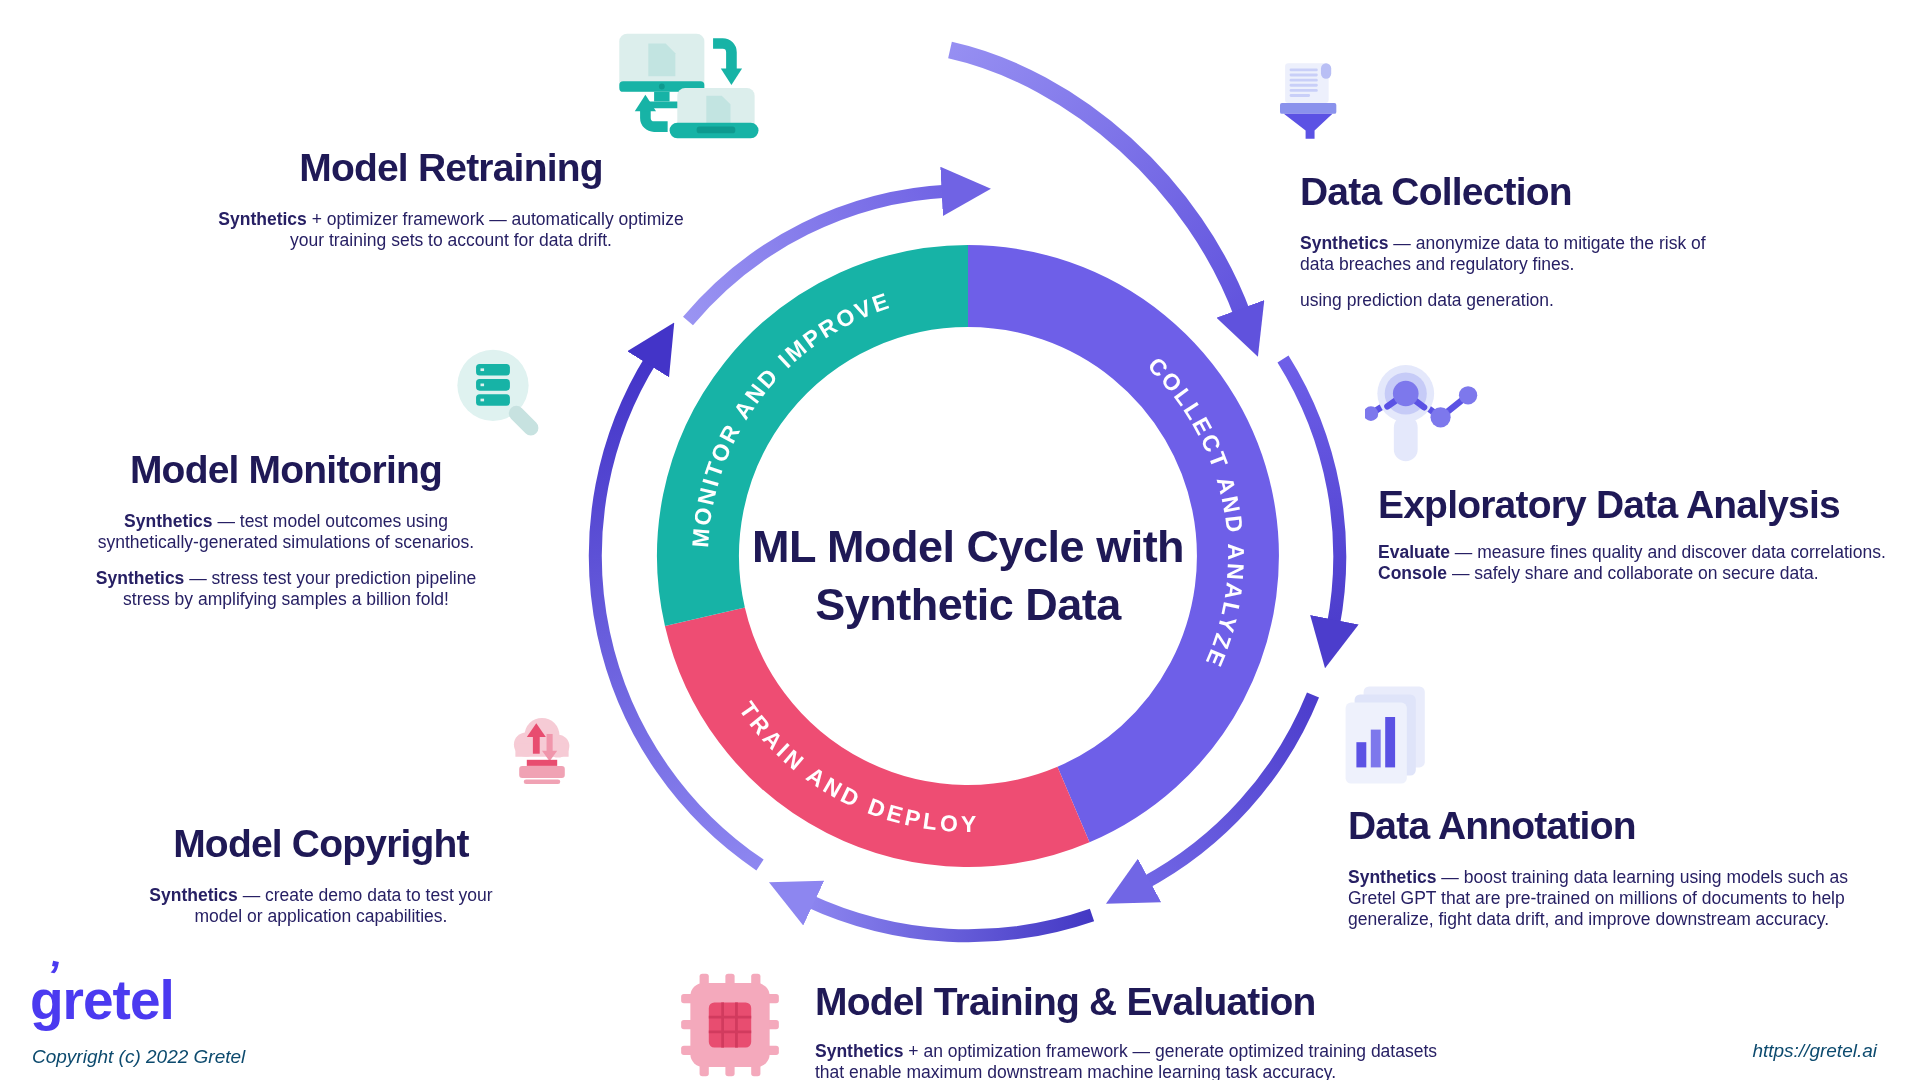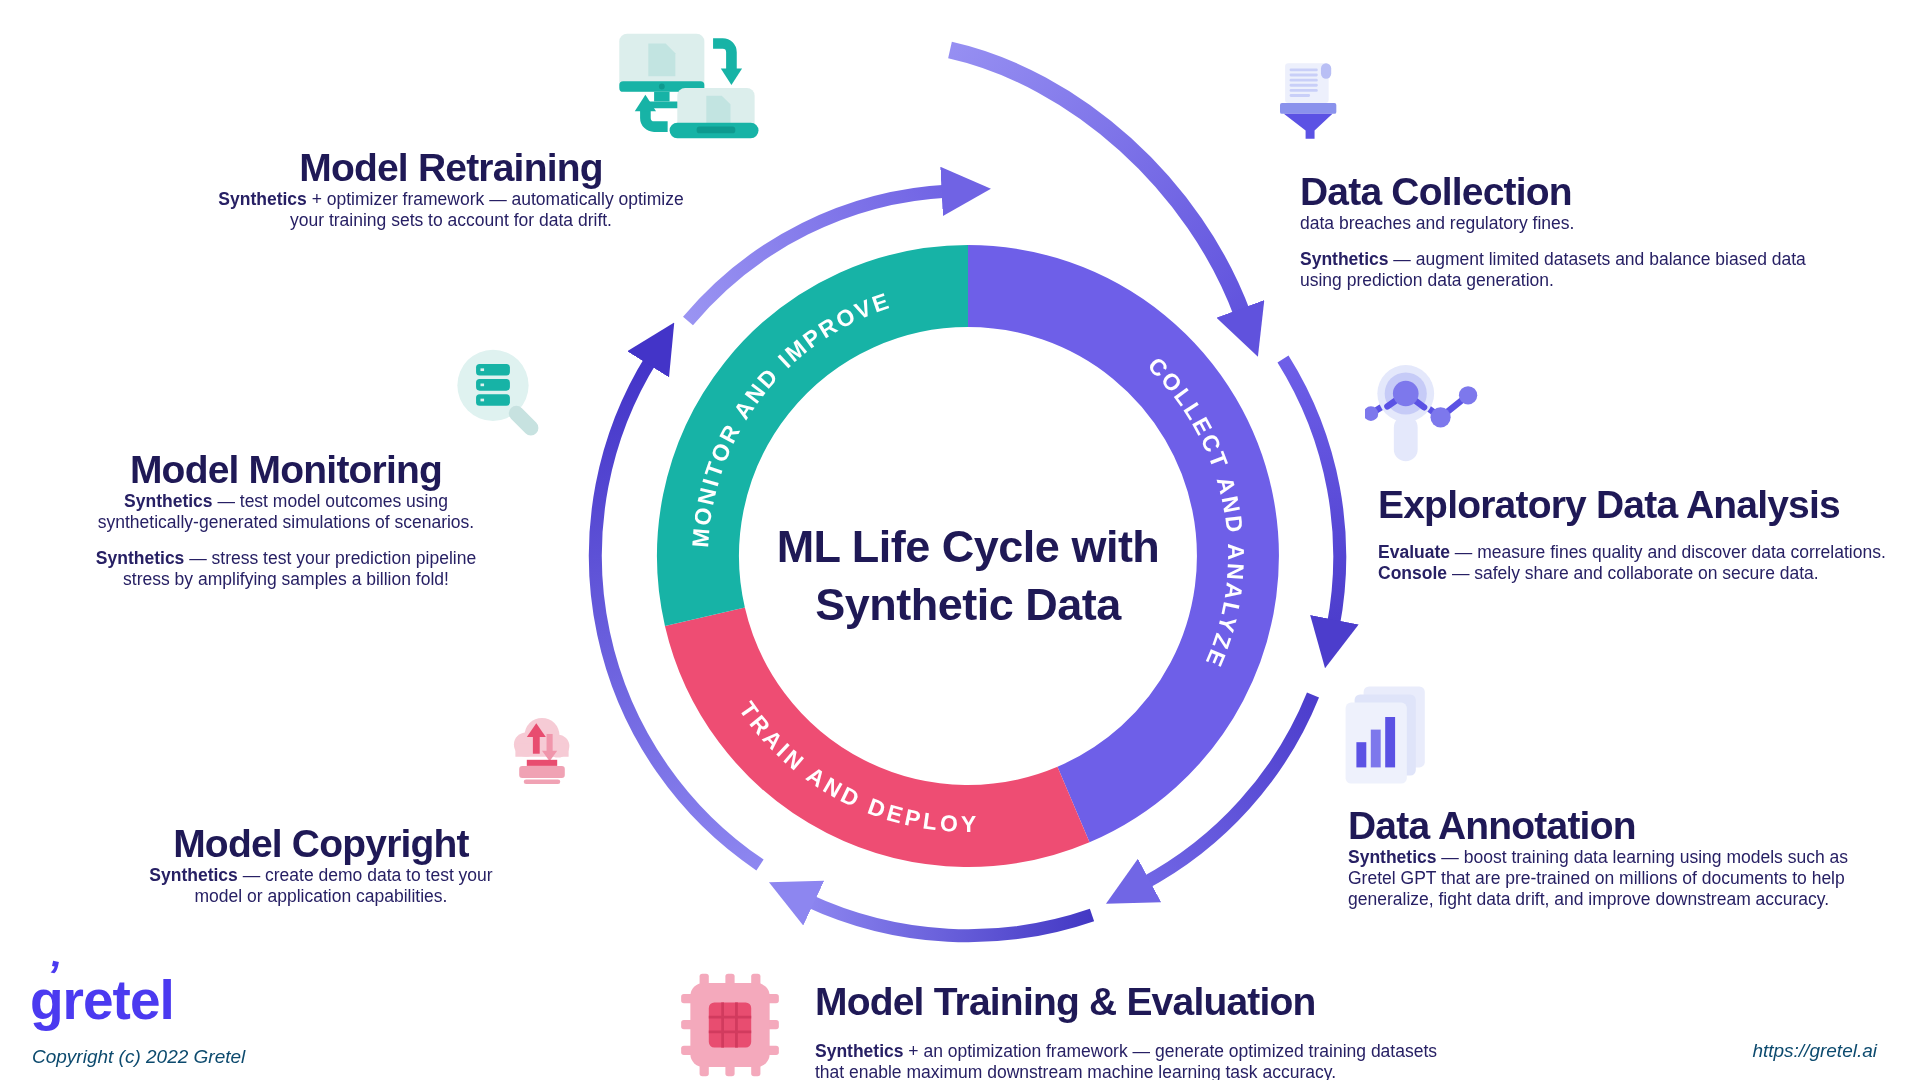--- a/index.html
+++ b/index.html
@@ -5,21 +5,21 @@
   html,body{margin:0;padding:0;}
   body{
     width:1920px;height:1080px;background:#ffffff;position:relative;overflow:hidden;
     font-family:"Liberation Sans", sans-serif;color:#272064;
   }
   .stage{position:absolute;left:0;top:0;width:1920px;height:1080px;}
   .diagram-svg{position:absolute;left:0;top:0;}
   .icon{position:absolute;}
   .section{position:absolute;}
   .sec-title{margin:0;font-weight:bold;font-size:39px;line-height:43px;letter-spacing:-0.8px;color:#1F1956;}
-  .sec-body{margin-top:0;font-size:17.5px;line-height:21px;color:#272064;}
+  .sec-body{margin-top:20px;font-size:17.5px;line-height:21px;color:#272064;}
   .para + .para{margin-top:15px;}
   .line{white-space:nowrap;}
   .align-right{text-align:center;}
   b.lead{font-weight:bold;}
   .center-title{
     position:absolute;left:968px;top:518px;width:720px;transform:translateX(-50%);
     text-align:center;font-weight:bold;font-size:45px;line-height:58px;letter-spacing:-0.5px;color:#1F1956;
   }
   .ring-label{font-weight:bold;font-size:23px;letter-spacing:3px;fill:#ffffff;}
   .logo{position:absolute;left:30px;top:968px;font-weight:bold;font-size:55px;letter-spacing:-1px;color:#4B3AF0;}
@@ -104,21 +104,21 @@
       <path d="M 950 50 C 1075 78 1195 185 1243 316" stroke="url(#g1)" stroke-width="17" marker-end="url(#m1)"></path>
       <path d="M 1283 359 A 372 372 0 0 1 1333 627" stroke="url(#g2)" stroke-width="13" marker-end="url(#m2)"></path>
       <path d="M 1313 695 A 372 372 0 0 1 1143 884" stroke="url(#g3)" stroke-width="13" marker-end="url(#m3)"></path>
       <path d="M 1092 915 A 380 380 0 0 1 807 900" stroke="url(#g4)" stroke-width="13" marker-end="url(#m4)"></path>
       <path d="M 760 865 A 373 373 0 0 1 652 358" stroke="url(#g5)" stroke-width="13" marker-end="url(#m5)"></path>
       <path d="M 688 321 A 365 365 0 0 1 949 191" stroke="url(#g6)" stroke-width="13" marker-end="url(#m6)"></path>
     </g>
   </svg>
 
   <div class="center-title">
-    <div>ML Life Cycle with</div>
+    <div>ML Model Cycle with</div>
     <div>Synthetic Data</div>
   </div>
 
   <svg class="icon" style="left:612px;top:28px" width="148" height="116" viewBox="0 0 150 120">
     <g>
       <rect x="6" y="6" width="88" height="60" rx="8" fill="#DCEEEC"></rect>
       <path d="M36 16 h18 l10 10 v24 h-28 z" fill="#C2E4E1"></path>
       <rect x="6" y="55" width="88" height="11" rx="4" fill="#17B3A6"></rect>
       <circle cx="50" cy="60.5" r="3" fill="#0E9A8F"></circle>
       <rect x="42" y="66" width="16" height="10" fill="#17B3A6"></rect>
@@ -239,24 +239,24 @@
         <div class="line"><b class="lead">Synthetics</b><span> + optimizer framework — automatically optimize</span></div>
         <div class="line"><b class="lead"></b><span>your training sets to account for data drift.</span></div>
       </div>
     </div>
   </div>
 
   <div class="section" style="left:1300px;top:170px;width:600px">
     <h2 class="sec-title">Data Collection</h2>
     <div class="sec-body">
       <div class="para">
+        <div class="line"><b class="lead">Synthetics</b><span> — anonymize data to mitigate the risk of</span></div>
         <div class="line"><b class="lead"></b><span>data breaches and regulatory fines.</span></div>
       </div>
       <div class="para">
-        <div class="line"><b class="lead">Synthetics</b><span> — augment limited datasets and balance biased data</span></div>
         <div class="line"><b class="lead"></b><span>using prediction data generation.</span></div>
       </div>
     </div>
   </div>
 
   <div class="section align-right" style="right:1374px;top:448px;width:520px">
     <h2 class="sec-title">Model Monitoring</h2>
     <div class="sec-body">
       <div class="para">
         <div class="line"><b class="lead">Synthetics</b><span> — test model outcomes using</span></div>

